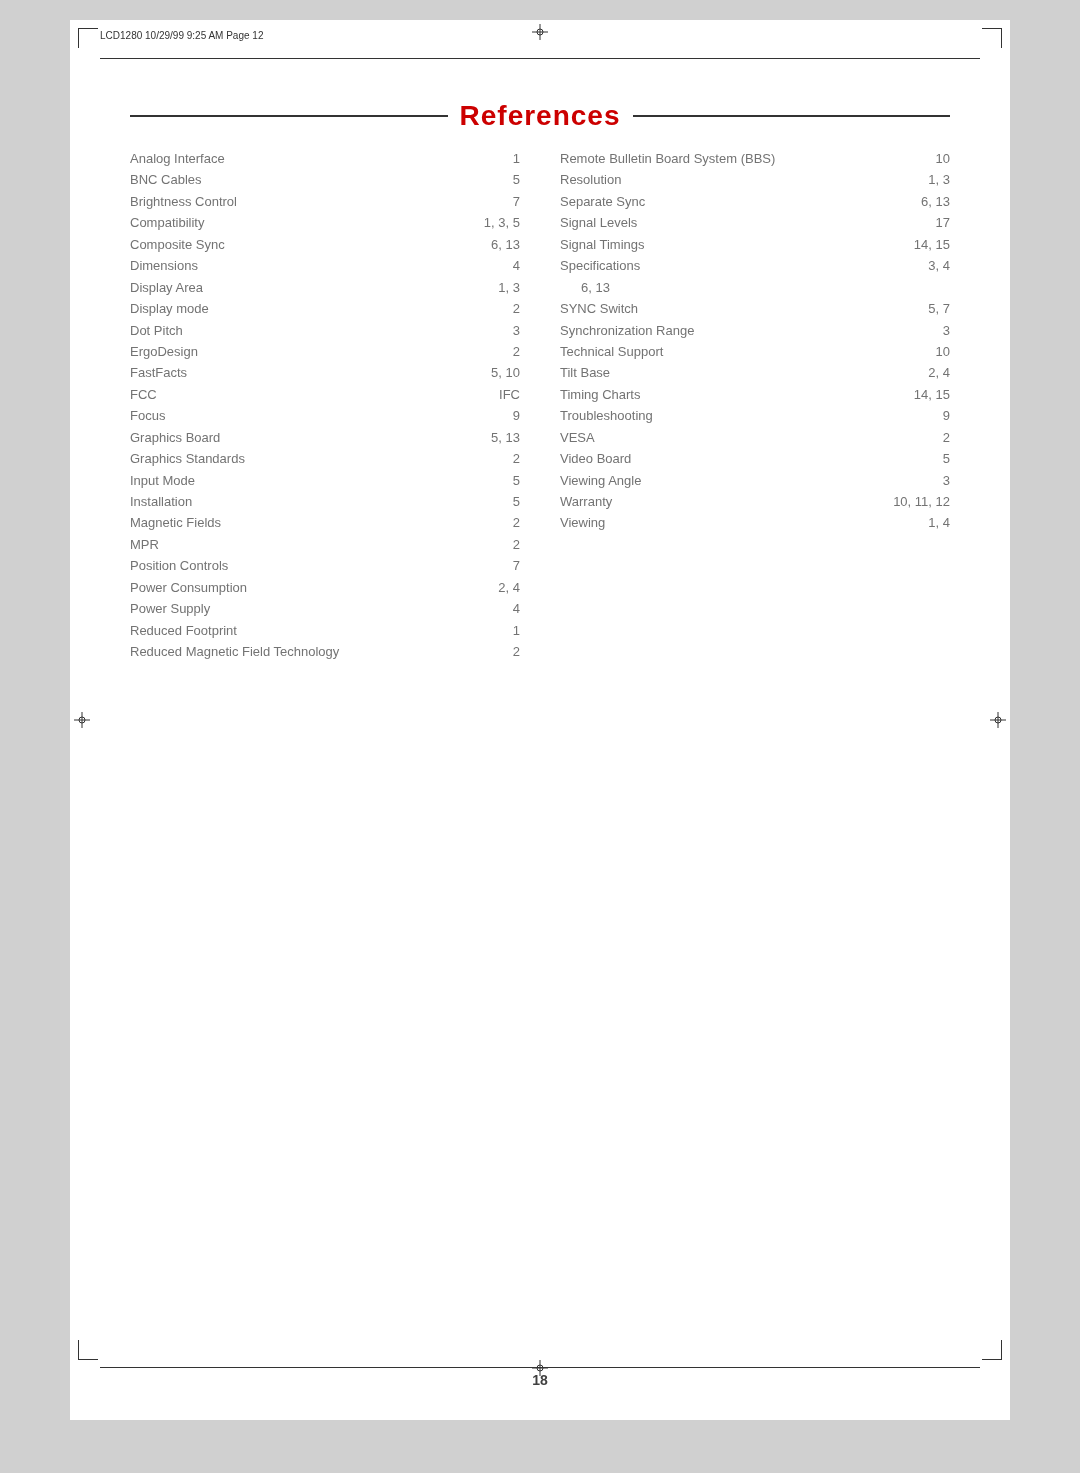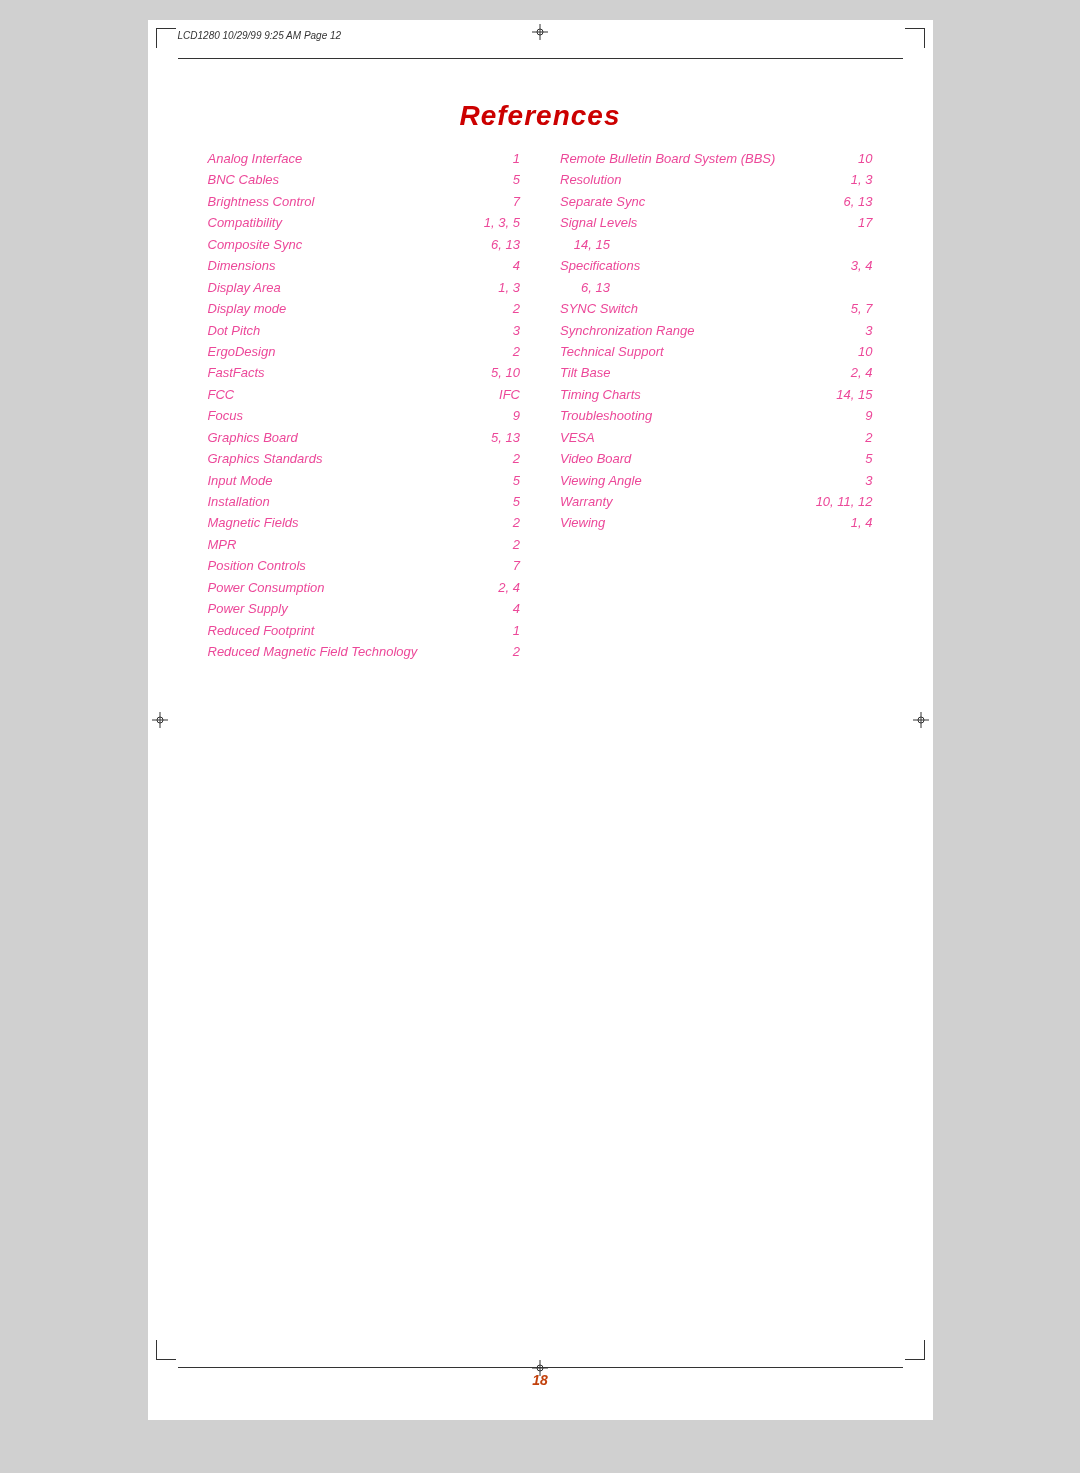--- a/index.html
+++ b/index.html
@@ -7,27 +7,26 @@
     body {
       background: #d0d0d0;
       display: flex;
       justify-content: center;
       align-items: flex-start;
       min-height: 100vh;
       font-family: Arial, sans-serif;
     }
 
     .page {
-      width: 785px;
+      width: 940px;
       min-height: 1400px;
       background: #ffffff;
       position: relative;
       margin: 20px auto;
       padding: 0;
-      font-style: italic;
     }
 
     
     .corner-mark {
       position: absolute;
       width: 20px;
       height: 20px;
     }
     .corner-mark.tl { top: 8px; left: 8px; border-top: 1px solid #333; border-left: 1px solid #333; }
     .corner-mark.tr { top: 8px; right: 8px; border-top: 1px solid #333; border-right: 1px solid #333; }
@@ -62,21 +61,20 @@
     .content {
       padding: 50px 60px 60px 60px;
       margin-top: 30px;
     }
 
     
     .title-row {
       display: flex;
       align-items: center;
       margin-bottom: 16px;
-      flex-direction: column;
     }
     .title-line {
       flex: 1;
       height: 2px;
       background: #333;
     }
     .title-text {
       font-size: 28px;
       font-weight: 900;
       color: #cc0000;
@@ -94,21 +92,21 @@
 
     .index-col {
       flex: 1;
     }
 
     .index-entry {
       display: flex;
       justify-content: flex-start;
       align-items: baseline;
       font-size: 13px;
-      color: #ec4899;
+      color: #737373;
       line-height: 1.65;
       font-family: Arial, sans-serif;
     }
 
     .entry-term {
       flex: 1;
       padding-right: 8px;
     }
 
     .entry-page {
@@ -127,21 +125,21 @@
       background: #333;
     }
 
     .page-number {
       position: absolute;
       bottom: 32px;
       left: 50%;
       transform: translateX(-50%);
       font-size: 14px;
       font-weight: bold;
-      color: #c2410c;
+      color: #404040;
       font-family: Arial, sans-serif;
     }
 
     
     .top-line {
       position: absolute;
       top: 38px;
       left: 30px;
       right: 30px;
       height: 1px;
@@ -309,20 +307,21 @@
     </div>
           <div class="index-entry">
       <span class="entry-term">Separate Sync</span>
       <span class="entry-page">6, 13</span>
     </div>
           <div class="index-entry">
       <span class="entry-term">Signal Levels</span>
       <span class="entry-page">17</span>
     </div>
           <div class="index-entry">
+      <span class="entry-term">Signal Timings</span>
       <span class="entry-page">14, 15</span>
     </div>
           <div class="index-entry">
       <span class="entry-term">Specifications</span>
       <span class="entry-page">3, 4</span>
     </div>
           <div class="index-entry">
       <span class="entry-page">6, 13</span>
     </div>
           <div class="index-entry">

